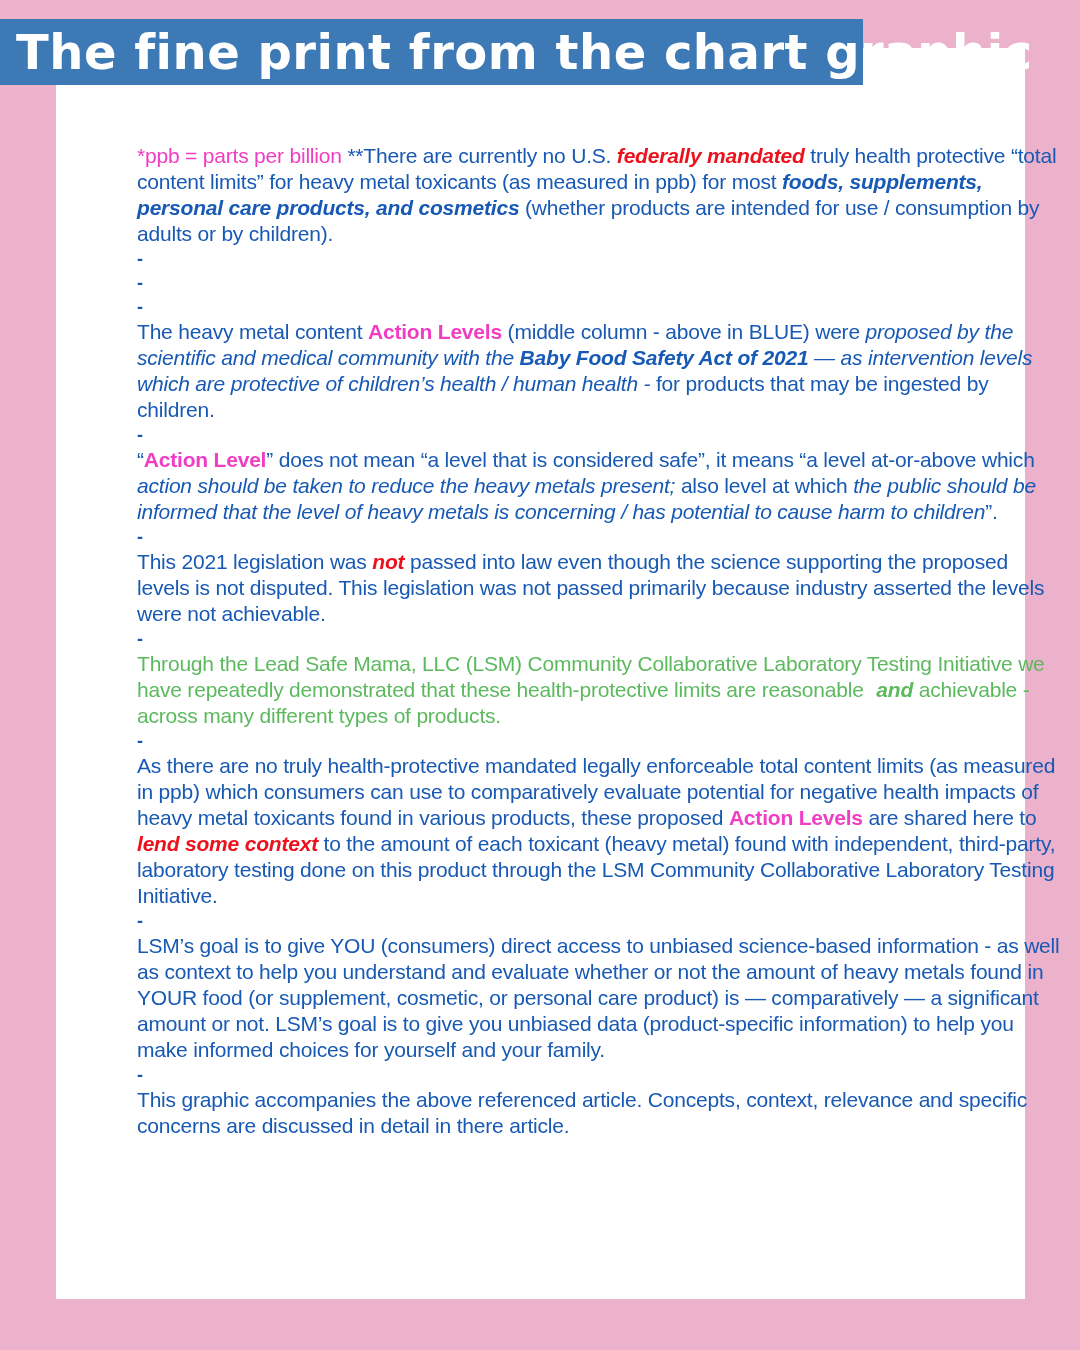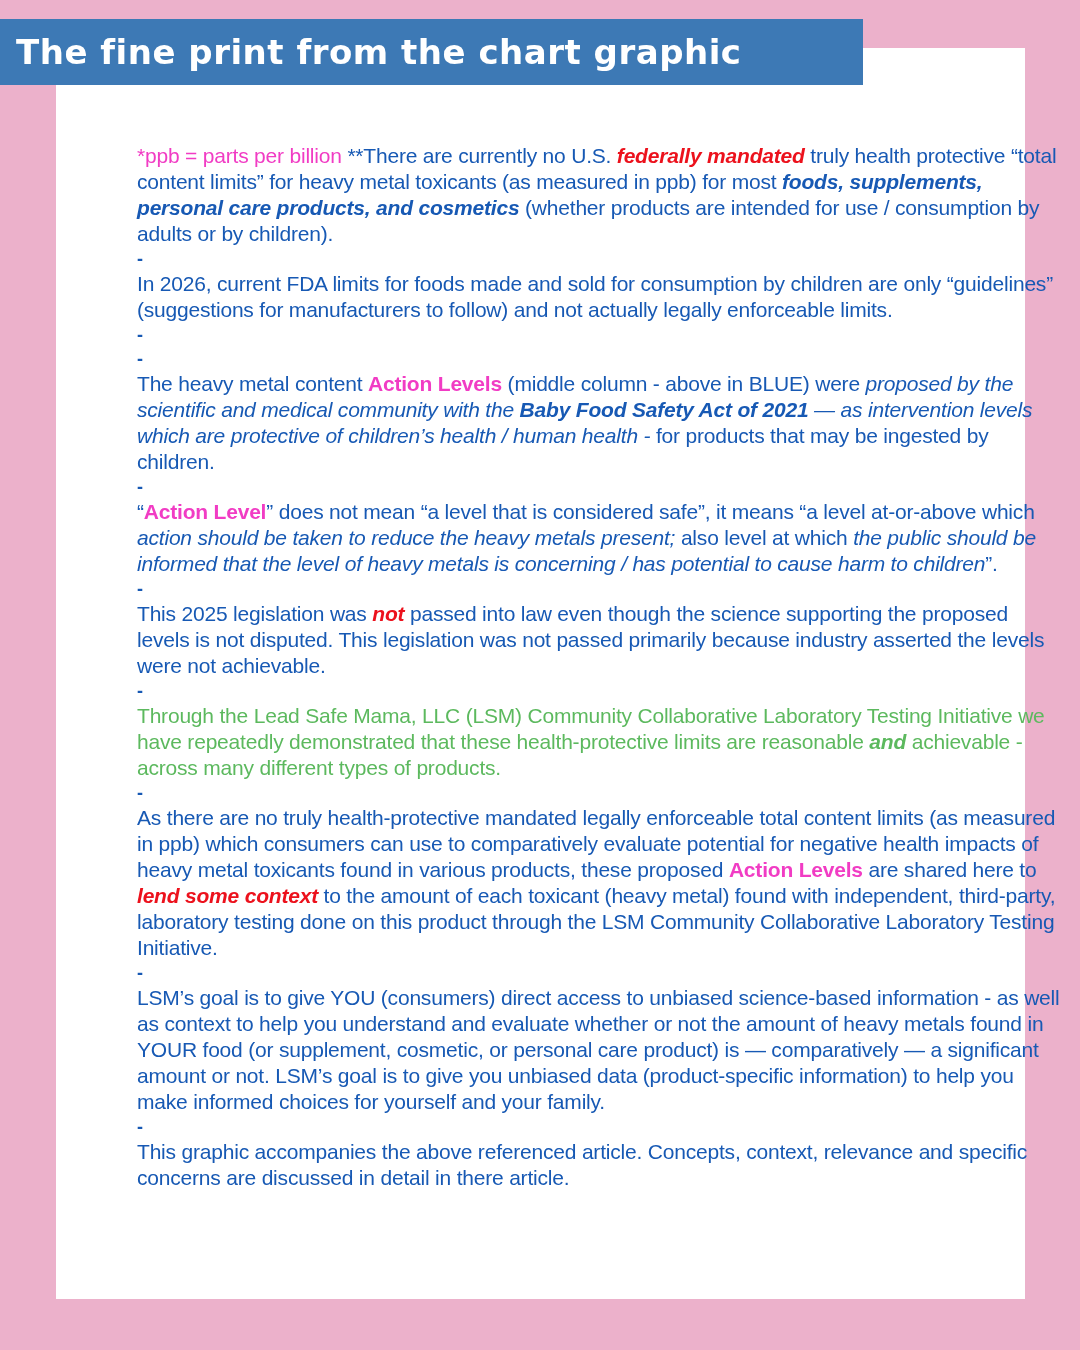--- a/index.html
+++ b/index.html
@@ -34,21 +34,21 @@
     left: 0;
     top: 19px;
     width: 863px;
     height: 66px;
     background: var(--band-blue);
     display: flex;
     align-items: center;
   }
   .band h1 {
     color: #ffffff;
-    font-size: 34px;
+    font-size: 48px;
     font-weight: 700;
     letter-spacing: 0.5px;
     padding-left: 16px;
     white-space: nowrap;
     font-family: "DejaVu Sans", sans-serif;
   }
   .body-text {
     position: absolute;
     left: 81px;
     top: 95px;
@@ -68,37 +68,36 @@
   
   .seg-blue            { color: var(--text-blue); }
   .seg-blue-bold       { color: var(--text-blue); font-weight: 400; }
   .seg-blue-italic     { color: var(--text-blue); font-style: italic; }
   .seg-blue-bold-italic{ color: var(--text-blue); font-weight: 700; font-style: italic; }
   .seg-pink            { color: var(--text-pink); text-align: right; }
   .seg-pink-bold       { color: var(--text-pink); font-weight: 700; }
   .seg-red-bold        { color: var(--text-red); font-weight: 700; font-style: italic; }
   .seg-red-bold-italic { color: var(--text-red); font-weight: 700; font-style: italic; }
   .seg-green-bold      { color: var(--text-green); font-weight: 400; }
-  .seg-green-bold-italic { color: var(--text-green); font-weight: 700; font-style: italic; }
+  .seg-green-bold-italic { color: var(--text-green); font-weight: 700; font-style: italic; margin-left: 7px; }
 </style>
 </head>
 <body>
 
 <div class="card">
   <div class="body-text">
       <p class="para"><span class="seg-pink">*ppb = parts per billion </span><span class="seg-blue">**There are currently no U.S. </span><span class="seg-red-bold">federally mandated</span><span class="seg-blue-bold"> truly health protective</span><span class="seg-blue"> “total content limits” for heavy metal toxicants (as measured in ppb) for most </span><span class="seg-blue-bold-italic">foods, supplements, personal care products, and cosmetics</span><span class="seg-blue"> (whether products are intended for use / consumption by adults or by children).</span></p>
       <div class="dash-sep">-</div>
-      <p class="para"><span class="seg-blue">In 2026, current FDA limits for foods made and sold for consumption by children are </span><span class="seg-blue-bold">only</span><span class="seg-blue"> “guidelines” (suggestions for manufacturers to follow) and not actually legally enforceable limits.</span></p>
       <div class="dash-sep">-</div>
       <div class="dash-sep">-</div>
       <p class="para"><span class="seg-blue">The heavy metal content </span><span class="seg-pink-bold">Action Levels</span><span class="seg-blue"> (middle column - above in </span><span class="seg-blue-bold">BLUE</span><span class="seg-blue">) were </span><span class="seg-blue-italic">proposed by the scientific and medical community with the </span><span class="seg-blue-bold-italic">Baby Food Safety Act of 2021</span><span class="seg-blue-italic"> — as intervention levels which are protective of children’s health / human health -</span><span class="seg-blue"> for </span><span class="seg-blue-bold">products that may be ingested by children.</span></p>
       <div class="dash-sep">-</div>
       <p class="para"><span class="seg-blue">“</span><span class="seg-pink-bold">Action Level</span><span class="seg-blue">” does not mean “a level that is considered safe”, it means “a level at-or-above which </span><span class="seg-blue-italic">action should be taken to reduce the heavy metals present;</span><span class="seg-blue"> also level at which </span><span class="seg-blue-italic">the public should be informed that the level of heavy metals is concerning / has potential to cause harm to children</span><span class="seg-blue">”.</span></p>
       <div class="dash-sep">-</div>
-      <p class="para"><span class="seg-blue">This 2025 legislation was </span><span class="seg-red-bold-italic">not</span><span class="seg-blue"> passed into law even though the science supporting the proposed levels is not disputed. This legislation was not passed primarily because industry asserted the levels were not achievable.</span></p>
+      <p class="para"><span class="seg-blue">This 2021 legislation was </span><span class="seg-red-bold-italic">not</span><span class="seg-blue"> passed into law even though the science supporting the proposed levels is not disputed. This legislation was not passed primarily because industry asserted the levels were not achievable.</span></p>
       <div class="dash-sep">-</div>
       <p class="para"><span class="seg-green-bold">Through the Lead Safe Mama, LLC (LSM) Community Collaborative Laboratory Testing Initiative we have repeatedly demonstrated that these health-protective limits are reasonable </span><span class="seg-green-bold-italic">and</span><span class="seg-green-bold"> achievable - across many different types of products.</span></p>
       <div class="dash-sep">-</div>
       <p class="para"><span class="seg-blue">As there are no </span><span class="seg-blue-bold">truly health-protective</span><span class="seg-blue"> mandated legally enforceable total content limits (as measured in ppb) which consumers can use to comparatively evaluate potential for negative health impacts of heavy metal toxicants found in various products, these proposed </span><span class="seg-pink-bold">Action Levels</span><span class="seg-blue"> are shared here to </span><span class="seg-red-bold">lend some context</span><span class="seg-blue"> to the amount of each toxicant (heavy metal) found with independent, third-party, laboratory testing done on this product through the </span><span class="seg-blue-bold">LSM Community Collaborative Laboratory Testing Initiative.</span></p>
       <div class="dash-sep">-</div>
       <p class="para"><span class="seg-blue">LSM’s goal is to give YOU (consumers) direct access to unbiased science-based information - as well as context to help you understand and evaluate whether or not the amount of heavy metals found in YOUR food (or supplement, cosmetic, or personal care product) is — comparatively — a significant amount or not. LSM’s goal is to give you unbiased data (product-specific information) to help you make informed choices for yourself and your family.</span></p>
       <div class="dash-sep">-</div>
       <p class="para"><span class="seg-blue">This graphic accompanies the above referenced article. Concepts, context, relevance and specific concerns are discussed in detail in there article.</span></p>
     </div>
 </div>

